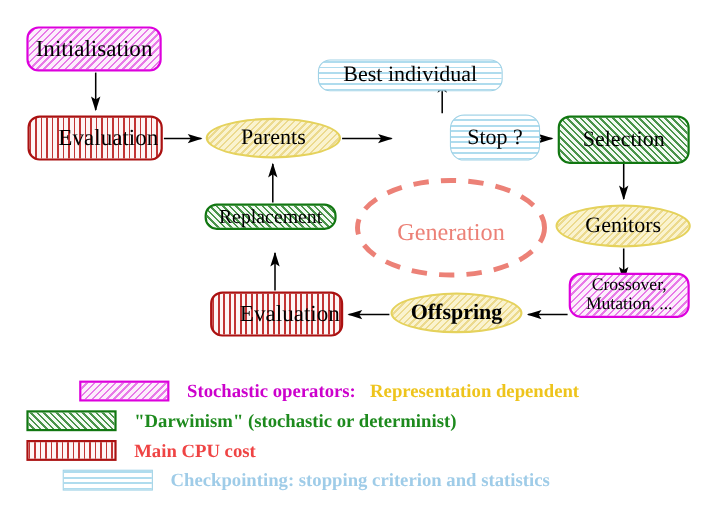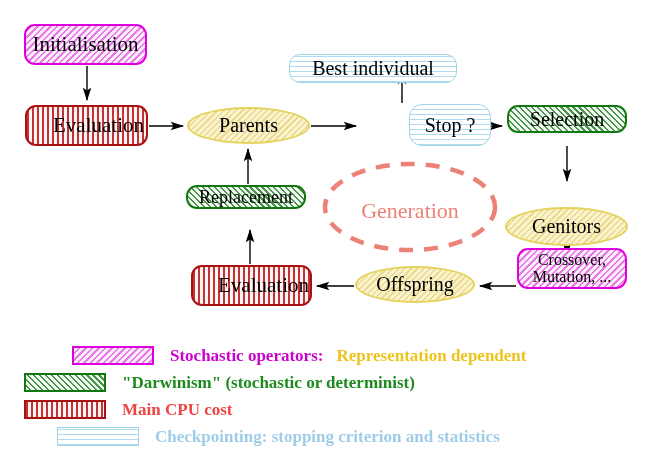--- a/index.html
+++ b/index.html
@@ -61,24 +61,24 @@
     background: repeating-linear-gradient(135deg,
       #faf3cf 0 2.8px, #ecda8e 2.8px 4.4px);
   }
 
   
   .n-initialisation  { left: 24px;  top: 24px;  width: 123px; height: 41px; font-size: 21px; }
   .n-evaluation-top  { left: 25px;  top: 105px; width: 123px; height: 41px; font-size: 21px; }
   .n-parents         { left: 187px; top: 107px; width: 123px; height: 37px; }
   .n-stop            { left: 361px; top: 104px; width: 82px;  height: 42px; border-radius: 13px; margin-left: 48px; }
   .n-best-individual { left: 289px; top: 54px;  width: 168px; height: 29px; }
-  .n-selection       { left: 507px; top: 105px; width: 120px; height: 28px; }
-  .n-genitors        { left: 505px; top: 186px; width: 123px; height: 39px; margin-top: 21px; }
+  .n-selection       { left: 507px; top: 105px; width: 120px; height: 44px; }
+  .n-genitors        { left: 505px; top: 186px; width: 123px; height: 39px; }
   .n-crossover       { left: 517px; top: 248px; width: 110px; height: 41px; font-size: 16px; flex-direction: column; }
-  .n-offspring       { left: 355px; top: 266px; width: 120px; height: 37px; }
+  .n-offspring       { left: 355px; top: 266px; width: 120px; height: 37px; font-weight: bold; }
   .n-evaluation-bot  { left: 191px; top: 265px; width: 121px; height: 41px; font-size: 21px; }
   .n-replacement     { left: 186px; top: 185px; width: 120px; height: 24px; font-size: 18px; }
 
   .n-generation-label {
     left: 335px; top: 192px; width: 150px; height: 30px;
     color: #ec8177;
     font-size: 22px;
     border: none;
     align-items: flex-end;
   }

